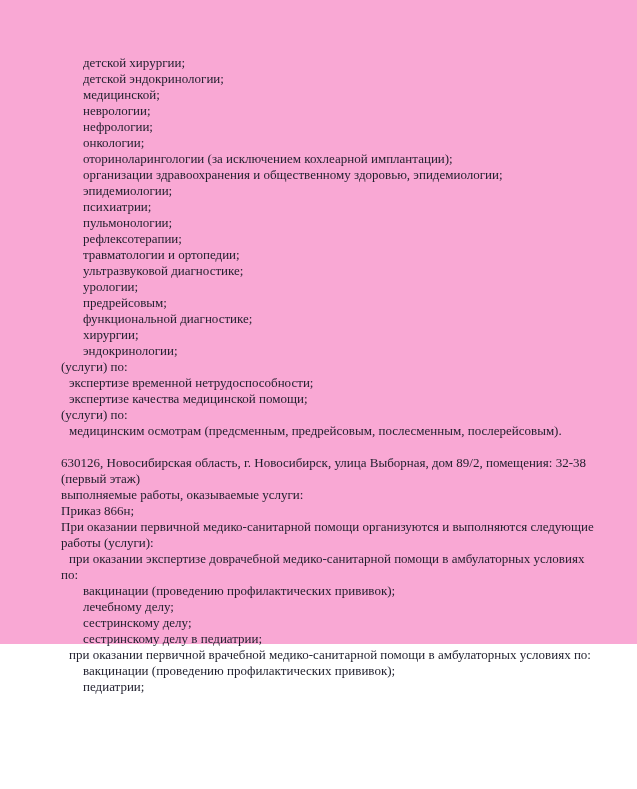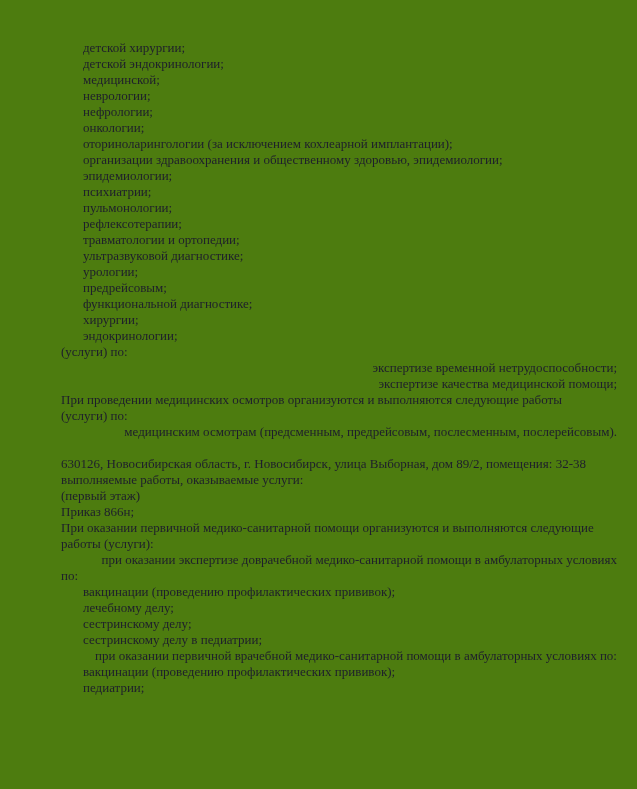--- a/index.html
+++ b/index.html
@@ -8,33 +8,33 @@
     background: #ffffff;
   }
   body {
     width: 637px;
     height: 789px;
     overflow: hidden;
   }
   .page {
     box-sizing: border-box;
     width: 637px;
-    height: 789px;
-    padding: 40px 20px 0 61px;
-    background: #4d7c0f;
+    height: 644px;
+    padding: 55px 20px 0 61px;
+    background: #f9a8d4;
   }
   .doc-text .line {
     font-family: "Liberation Serif", "DejaVu Serif", serif;
     font-size: 13px;
     line-height: 16px;
     color: #1e1e2c;
     white-space: nowrap;
   }
   .doc-text .i0 { padding-left: 0; }
-  .doc-text .i1 { padding-left: 8px; text-align: right; }
+  .doc-text .i1 { padding-left: 8px; }
   .doc-text .i2 { padding-left: 22px; }
 </style>
 </head>
 <body>
 
 <div class="page">
   <div class="doc-text" id="doc-text">
       <div class="line i2">детской хирургии;</div>
       <div class="line i2">детской эндокринологии;</div>
       <div class="line i2">медицинской;</div>
@@ -50,27 +50,26 @@
       <div class="line i2">травматологии и ортопедии;</div>
       <div class="line i2">ультразвуковой диагностике;</div>
       <div class="line i2">урологии;</div>
       <div class="line i2">предрейсовым;</div>
       <div class="line i2">функциональной диагностике;</div>
       <div class="line i2">хирургии;</div>
       <div class="line i2">эндокринологии;</div>
       <div class="line i0">(услуги) по:</div>
       <div class="line i1">экспертизе временной нетрудоспособности;</div>
       <div class="line i1">экспертизе качества медицинской помощи;</div>
-      <div class="line i0">При проведении медицинских осмотров организуются и выполняются следующие работы</div>
       <div class="line i0">(услуги) по:</div>
       <div class="line i1">медицинским осмотрам (предсменным, предрейсовым, послесменным, послерейсовым).</div>
       <div class="line i0">&nbsp;</div>
       <div class="line i0">630126, Новосибирская область, г. Новосибирск, улица Выборная, дом 89/2, помещения: 32-38</div>
+      <div class="line i0">(первый этаж)</div>
       <div class="line i0">выполняемые работы, оказываемые услуги:</div>
-      <div class="line i0">(первый этаж)</div>
       <div class="line i0">Приказ 866н;</div>
       <div class="line i0">При оказании первичной медико-санитарной помощи организуются и выполняются следующие</div>
       <div class="line i0">работы (услуги):</div>
       <div class="line i1">при оказании экспертизе доврачебной медико-санитарной помощи в амбулаторных условиях</div>
       <div class="line i0">по:</div>
       <div class="line i2">вакцинации (проведению профилактических прививок);</div>
       <div class="line i2">лечебному делу;</div>
       <div class="line i2">сестринскому делу;</div>
       <div class="line i2">сестринскому делу в педиатрии;</div>
       <div class="line i1">при оказании первичной врачебной медико-санитарной помощи в амбулаторных условиях по:</div>

